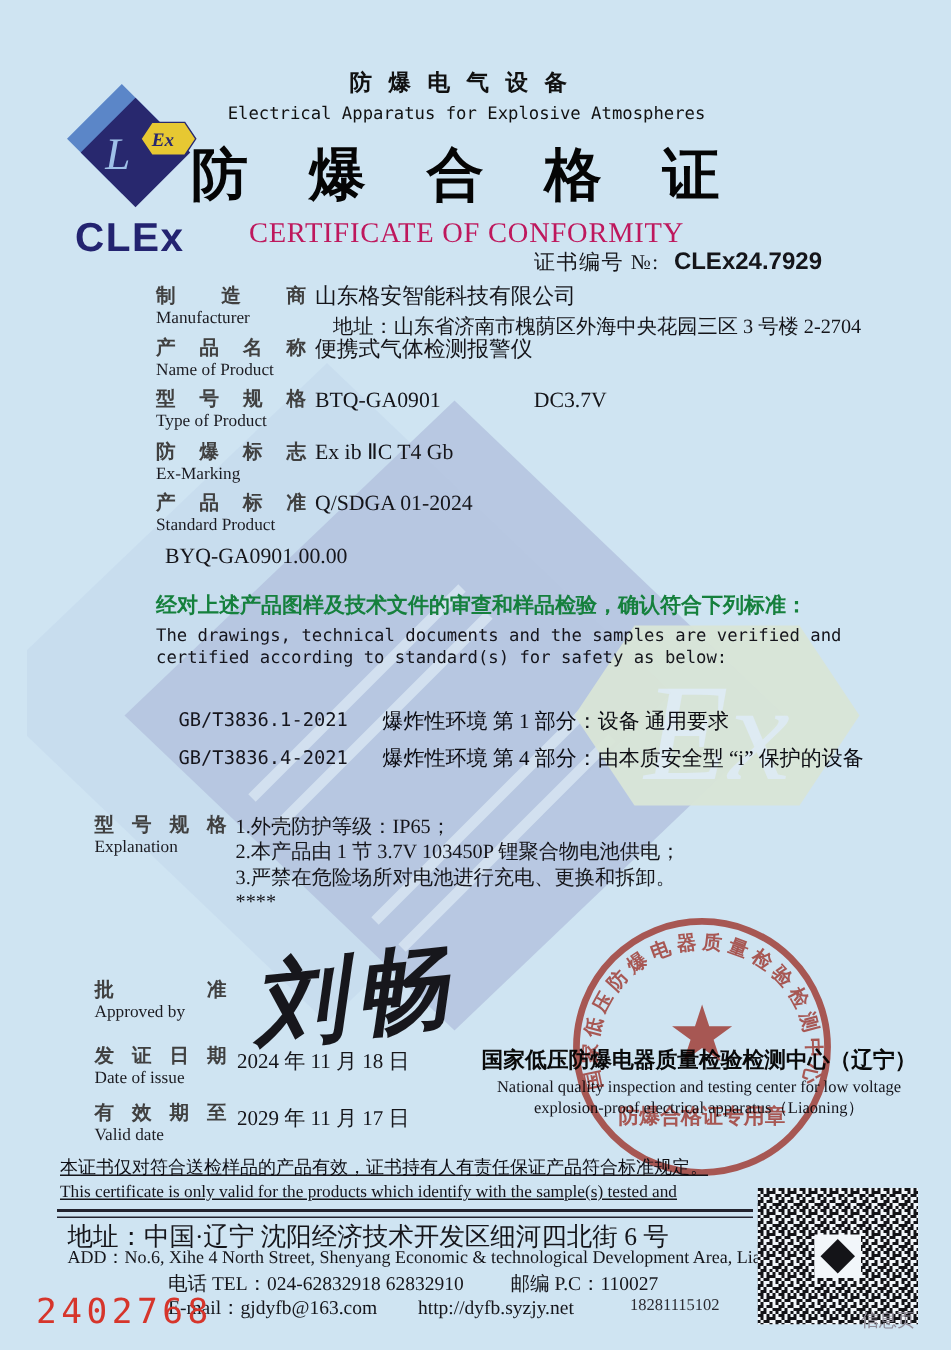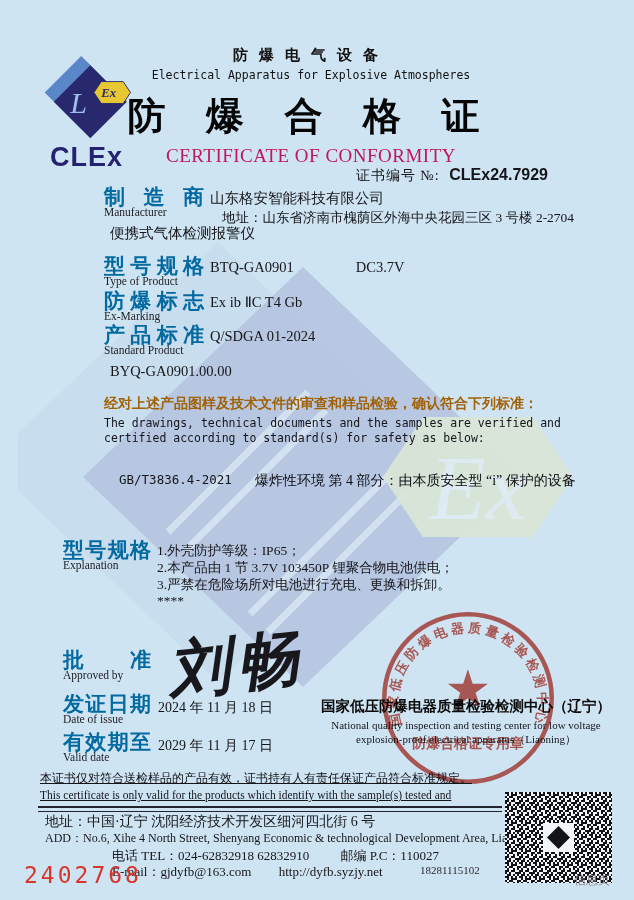--- a/index.html
+++ b/index.html
@@ -20,29 +20,29 @@
   .h-cn-big{font-family:"Liberation Sans",sans-serif;font-weight:900;font-size:38px;letter-spacing:15px;margin-top:9px;color:#050505;}
   .h-en-big{font-family:"Liberation Serif",serif;font-size:19px;margin-top:3px;letter-spacing:.5px;color:#be185d;}
   .certno{position:absolute;left:356px;top:166px;font-size:14px;white-space:nowrap;}
   .certno .lbl{font-family:"Liberation Serif",serif;letter-spacing:1px;}
   .certno .val{font-family:"Liberation Sans",sans-serif;font-weight:bold;font-size:16px;margin-left:6px;}
 
   
   .fields{position:absolute;left:104px;top:189px;width:500px;}
   .frow{height:34.6px;display:flex;align-items:flex-start;}
   .flabel{width:100px;flex:0 0 100px;}
-  .lab-cn{display:block;font-family:Liberation Sans, sans-serif;font-weight:bold;font-size:21px;text-align:justify;text-align-last:justify;line-height:16px;color:#0369a1;}
+  .lab-cn{display:block;font-family:Liberation Sans, sans-serif;font-weight:bold;font-size:13px;text-align:justify;text-align-last:justify;line-height:16px;color:#404040;}
   .lab-en{display:block;font-size:11.5px;line-height:13px;margin-top:1px;color:#1c1c22;}
   .fvalue{margin-left:6px;padding-top:1px;font-size:14.5px;line-height:17px;white-space:nowrap;}
   .fvalue .sub{display:block;font-size:13.5px;margin-top:2px;padding-left:12px;}
   .vgap{display:inline-block;margin-left:62px;}
 
   
   .statement{position:absolute;left:104px;top:395px;width:500px;}
-  .st-cn{font-family:"Liberation Sans",sans-serif;font-weight:bold;font-size:14px;color:#a16207;}
+  .st-cn{font-family:"Liberation Sans",sans-serif;font-weight:bold;font-size:14px;color:#15803d;}
   .st-en{font-family:"DejaVu Sans Mono",monospace;font-size:11.5px;line-height:15px;margin-top:3px;color:#15151c;}
 
   
   .standards{position:absolute;left:119px;top:472px;}
   .srow{display:flex;height:24.5px;align-items:flex-start;}
   .scode{width:136px;flex:0 0 136px;font-family:"DejaVu Sans Mono",monospace;font-size:12.5px;color:#15151c;}
   .sdesc{font-size:14px;color:#0c0c12;white-space:nowrap;}
 
   
   .explain{position:absolute;left:63px;top:542px;display:flex;}
@@ -66,21 +66,21 @@
   .dval{margin-left:7px;padding-top:3px;font-size:14px;white-space:nowrap;}
 
   
   .disclaimer{position:absolute;left:40px;top:770px;width:480px;text-decoration:underline;}
   .dis-cn{font-size:12px;color:#0e0e14;}
   .dis-en{font-size:11.5px;line-height:13px;margin-top:2px;color:#15151c;}
 
   .rule{position:absolute;left:38px;top:806px;width:464px;height:3px;border-top:2px solid #23232e;border-bottom:1.5px solid #23232e;}
 
   
-  .f-addr{position:absolute;left:45px;top:813px;font-size:14px;white-space:nowrap;text-align:center;}
+  .f-addr{position:absolute;left:45px;top:813px;font-size:17px;white-space:nowrap;text-align:center;}
   .f-add-en{position:absolute;left:45px;top:830px;font-size:12px;white-space:nowrap;}
   .f-tel{position:absolute;left:112px;top:847px;font-size:13px;white-space:nowrap;}
   .f-tel .pc{margin-left:28px;}
   .f-mail{position:absolute;left:112px;top:863px;font-size:13px;white-space:nowrap;}
   .f-mail .web{margin-left:24px;}
   .f-code{position:absolute;left:420px;top:864px;font-size:11px;color:#2a2a30;}
   .qr{position:absolute;left:505px;top:792px;width:107px;height:91px;}
   .serial{position:absolute;left:24px;top:862px;font-family:"DejaVu Sans Mono",monospace;font-size:23px;letter-spacing:3px;color:#d6352b;}
   .pagetag{position:absolute;left:574px;top:872px;font-size:12px;color:#8f8a96;}
 </style>
@@ -128,20 +128,24 @@
 
   <div class="fields">
     <div class="frow">
       <div class="flabel">
           <span class="lab-cn">制造商</span>
           <span class="lab-en">Manufacturer</span>
         </div>
       <div class="fvalue"><span>山东格安智能科技有限公司</span><span class="sub">地址：山东省济南市槐荫区外海中央花园三区 3 号楼 2-2704</span></div>
     </div>
     <div class="frow">
+      <div class="flabel">
+          <span class="lab-cn">产品名称</span>
+          <span class="lab-en">Name of Product</span>
+        </div>
       <div class="fvalue"><span>便携式气体检测报警仪</span></div>
     </div>
     <div class="frow">
       <div class="flabel">
           <span class="lab-cn">型号规格</span>
           <span class="lab-en">Type of Product</span>
         </div>
       <div class="fvalue"><span>BTQ-GA0901</span><span class="vgap">DC3.7V</span></div>
     </div>
     <div class="frow">
@@ -165,20 +169,24 @@
 
   <div class="statement">
     <div class="st-cn">经对上述产品图样及技术文件的审查和样品检验，确认符合下列标准：</div>
     <div class="st-en">
       <div>The drawings, technical documents and the samples are verified and</div>
       <div>certified according to standard(s) for safety as below:</div>
     </div>
   </div>
 
   <div class="standards">
+    <div class="srow">
+      <div class="scode">GB/T3836.1-2021</div>
+      <div class="sdesc">爆炸性环境 第 1 部分：设备 通用要求</div>
+    </div>
     <div class="srow">
       <div class="scode">GB/T3836.4-2021</div>
       <div class="sdesc">爆炸性环境 第 4 部分：由本质安全型 “i” 保护的设备</div>
     </div>
   </div>
 
   <div class="explain">
     <div class="flabel">
       <span class="lab-cn">型号规格</span>
       <span class="lab-en">Explanation</span>

